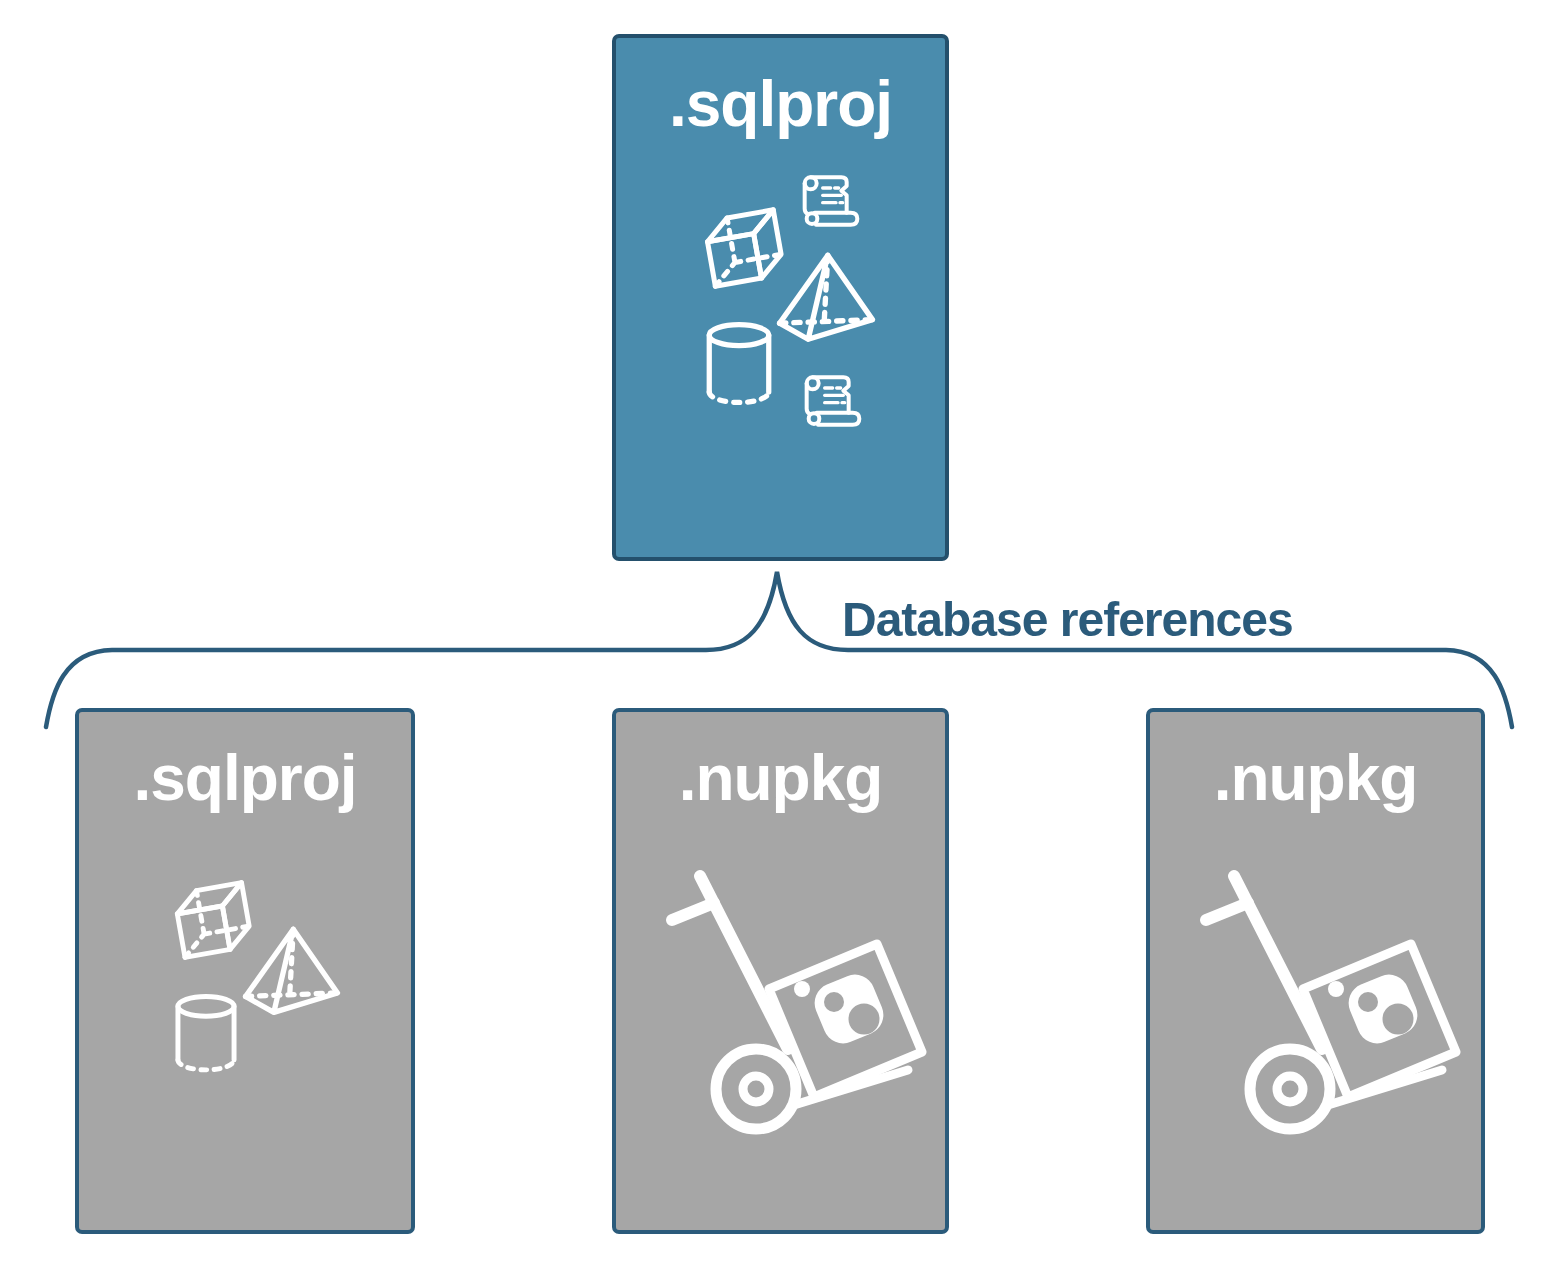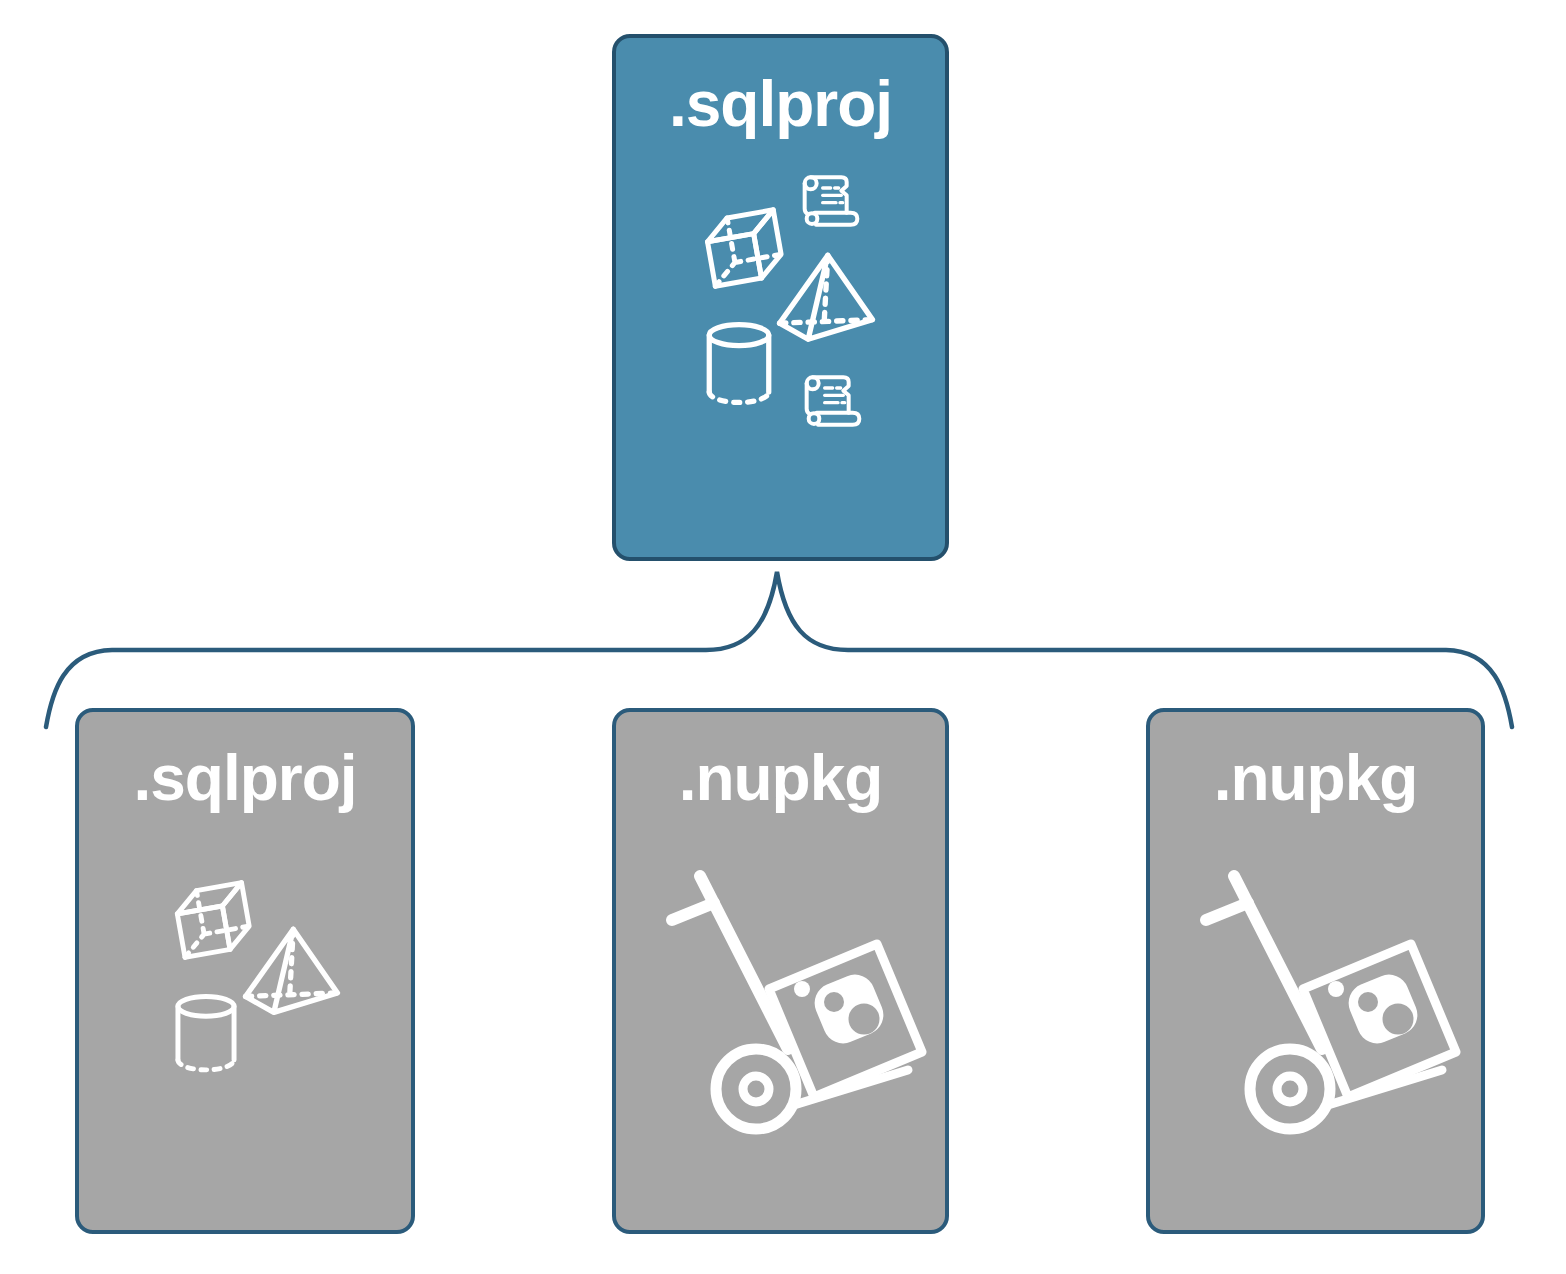--- a/index.html
+++ b/index.html
@@ -28,21 +28,21 @@
     left: 842px;
     top: 592px;
     font-size: 48px;
     font-weight: bold;
     letter-spacing: -1px;
     color: var(--line_color, #2B5B7B);
     white-space: nowrap;
   }
   .box {
     position: absolute;
-    border-radius: 18px;
+    border-radius: 7px;
     box-sizing: border-box;
   }
   .box-main {
     left: 612px; top: 34px;
     width: 337px; height: 527px;
     background: var(--accent_blue, #4A8CAD);
     border: 4px solid var(--border_dark, #24506C);
   }
   .box-child {
     top: 708px;
@@ -74,20 +74,21 @@
 </style>
 </head>
 <body>
 
 <div class="canvas">
 
   <svg class="brace-svg" viewBox="0 0 1566 1274" aria-hidden="true">
     <path class="brace-path" d="M46,727 C52,692 64,651 112,650 L706,650 C748,650 768,625 777,572 C786,625 806,650 848,650 L1446,650 C1494,651 1506,692 1512,727"></path>
   </svg>
 
+  <div class="connector-label">Database references</div>
 
   <div class="box box-main">
     <div class="box-title">.sqlproj</div>
 
     <div class="icon" style="left:184px; top:132px; width:64px;">
       <svg viewBox="0 0 96 92" width="64">
         <g class="stroke-icon" stroke-width="6">
           <circle cx="16" cy="20" r="9"></circle>
           <path d="M16,11 L62,11 Q70,11 70,18 L70,24 L62,31 L70,38 L70,64"></path>
           <path d="M7,20 L7,58 Q7,64 12,66"></path>

